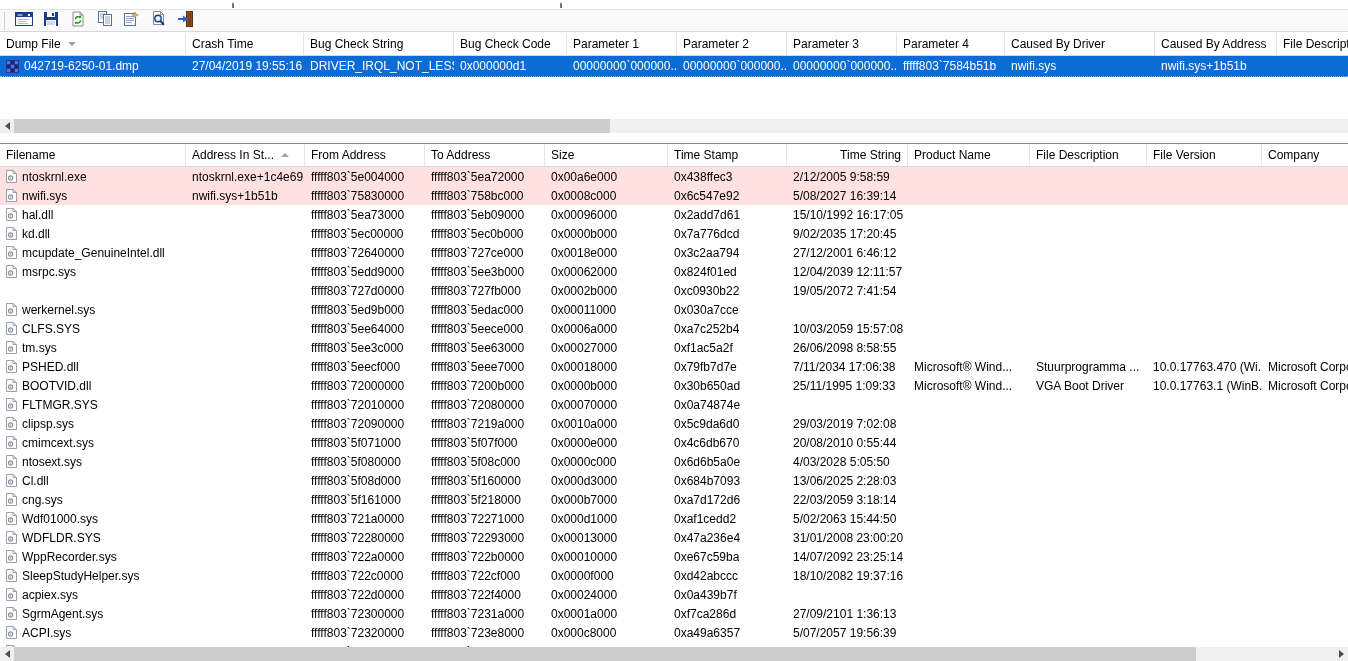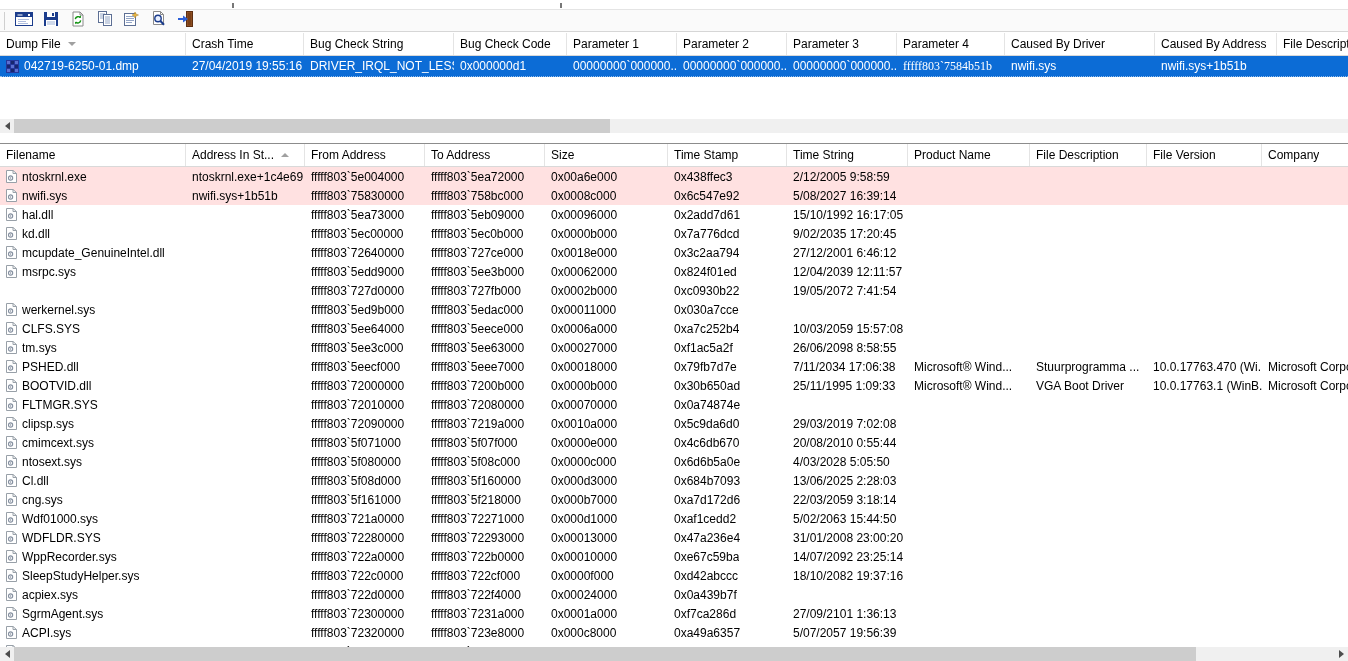--- a/index.html
+++ b/index.html
@@ -201,21 +201,21 @@
           </div>
           <div class="cell" style="width: 110px;">
             <span class="ctext">00000000`000000...</span>
           </div>
           <div class="cell" style="width: 110px;">
             <span class="ctext">00000000`000000...</span>
           </div>
           <div class="cell" style="width: 110px;">
             <span class="ctext">00000000`000000...</span>
           </div>
-          <div class="cell" style="width: 108px; font-family: Liberation Serif, serif;">
+          <div class="cell" style="width: 108px;">
             <span class="ctext">fffff803`7584b51b</span>
           </div>
           <div class="cell" style="width: 150px;">
             <span class="ctext">nwifi.sys</span>
           </div>
           <div class="cell" style="width: 122px;">
             <span class="ctext">nwifi.sys+1b51b</span>
           </div>
           <div class="cell" style="width: 140px;">
             <span class="ctext"></span>
@@ -245,21 +245,21 @@
         </div>
         <div class="hcell" style="width: 120px;">
           <span class="ctext">To Address</span>
         </div>
         <div class="hcell" style="width: 123px;">
           <span class="ctext">Size</span>
         </div>
         <div class="hcell" style="width: 119px;">
           <span class="ctext">Time Stamp</span>
         </div>
-        <div class="hcell" style="width: 121px;">
+        <div class="hcell" style="width: 121px; justify-content: flex-end;">
           <span class="ctext">Time String</span>
         </div>
         <div class="hcell" style="width: 122px;">
           <span class="ctext">Product Name</span>
         </div>
         <div class="hcell" style="width: 117px;">
           <span class="ctext">File Description</span>
         </div>
         <div class="hcell" style="width: 115px;">
           <span class="ctext">File Version</span>

